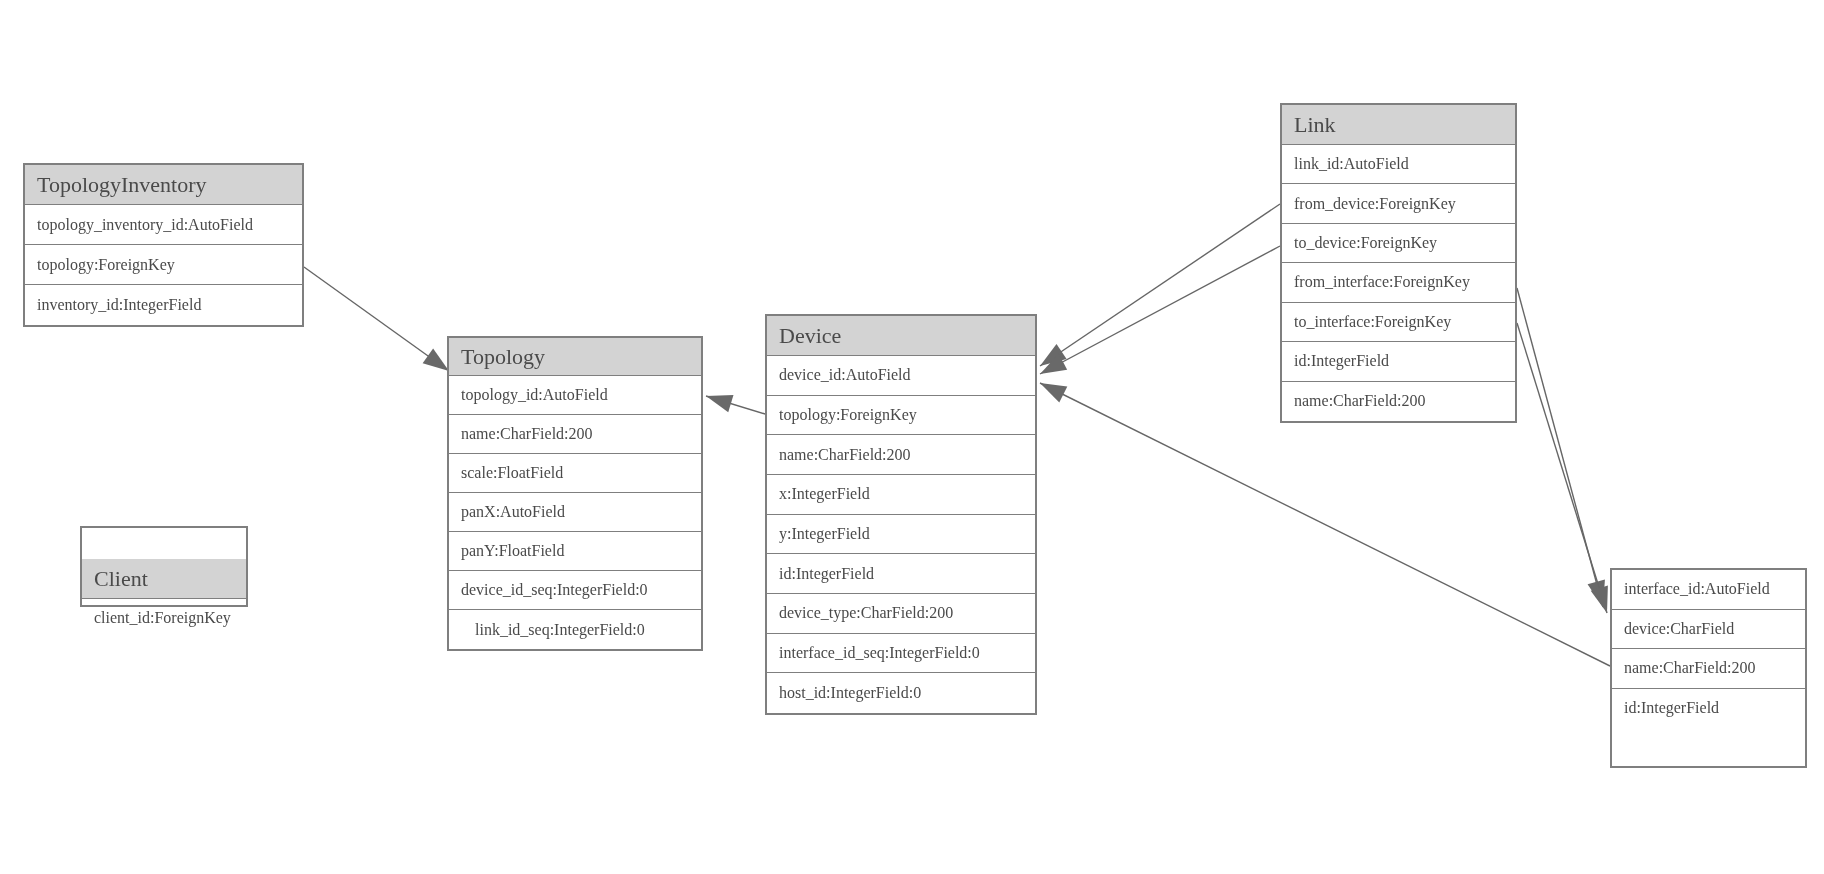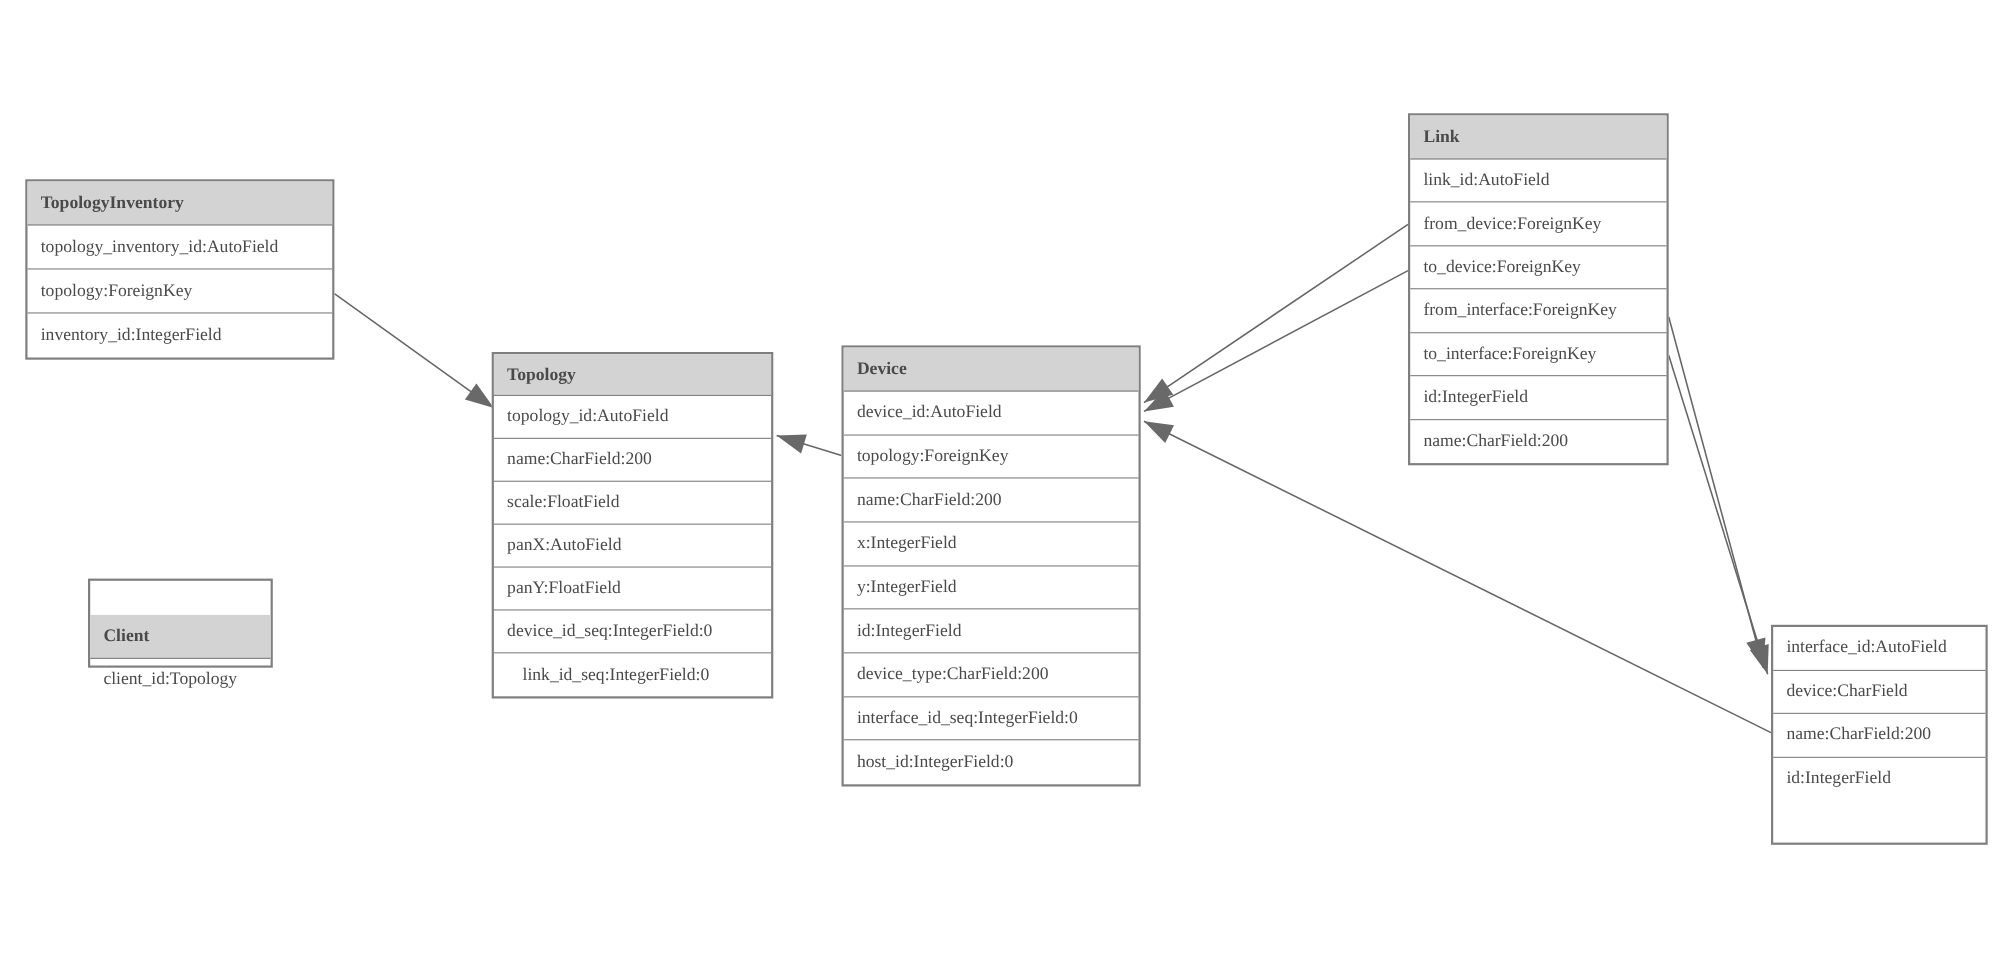--- a/index.html
+++ b/index.html
@@ -29,24 +29,23 @@
     border: 2px solid #7f7f7f;
     color: #4a4a4a;
   }
   .entity-header {
     box-sizing: border-box;
     display: flex;
     align-items: center;
     padding-left: 12px;
     background: #d3d3d3;
     border-bottom: 1px solid #7f7f7f;
-    font-size: 16px;
+    font-size: 22px;
     white-space: nowrap;
     overflow: hidden;
-    font-weight: bold;
   }
   .entity-field {
     box-sizing: border-box;
     display: flex;
     align-items: center;
     padding-left: 12px;
     border-bottom: 1px solid #7f7f7f;
     font-size: 16px;
     white-space: nowrap;
     overflow: hidden;
@@ -75,33 +74,33 @@
         <line x1="1517" y1="323" x2="1607" y2="613" stroke="#666666" stroke-width="1.4" marker-end="url(#arrow)"></line>
       </g>
   </svg>
 
 <div class="entity" style="left: 23px; top: 163px; width: 281px; height: 164px; border-color: rgb(127, 127, 127); color: rgb(74, 74, 74);">
       <div class="entity-header" style="height: 40px; background: rgb(211, 211, 211); border-bottom-color: rgb(127, 127, 127);">TopologyInventory</div>
       <div class="entity-field" style="height: 40px; border-bottom-color: rgb(127, 127, 127);">topology_inventory_id:AutoField</div>
       <div class="entity-field" style="height: 40px; border-bottom-color: rgb(127, 127, 127);">topology:ForeignKey</div>
       <div class="entity-field" style="height: 40px; border-bottom-color: rgb(127, 127, 127);">inventory_id:IntegerField</div>
     </div>
-    <div class="entity" style="left: 447px; top: 320px; width: 256px; height: 315px; border-color: rgb(127, 127, 127); color: rgb(74, 74, 74);">
+    <div class="entity" style="left: 447px; top: 336px; width: 256px; height: 315px; border-color: rgb(127, 127, 127); color: rgb(74, 74, 74);">
       <div class="entity-header" style="height: 38px; background: rgb(211, 211, 211); border-bottom-color: rgb(127, 127, 127);">Topology</div>
       <div class="entity-field" style="height: 39px; border-bottom-color: rgb(127, 127, 127);">topology_id:AutoField</div>
       <div class="entity-field" style="height: 39px; border-bottom-color: rgb(127, 127, 127);">name:CharField:200</div>
       <div class="entity-field" style="height: 39px; border-bottom-color: rgb(127, 127, 127);">scale:FloatField</div>
       <div class="entity-field" style="height: 39px; border-bottom-color: rgb(127, 127, 127);">panX:AutoField</div>
       <div class="entity-field" style="height: 39px; border-bottom-color: rgb(127, 127, 127);">panY:FloatField</div>
       <div class="entity-field" style="height: 39px; border-bottom-color: rgb(127, 127, 127);">device_id_seq:IntegerField:0</div>
       <div class="entity-field" style="height: 39px; border-bottom-color: rgb(127, 127, 127); padding-left: 26px;">link_id_seq:IntegerField:0</div>
     </div>
     <div class="entity" style="left: 80px; top: 526px; width: 168px; height: 81px; border-color: rgb(127, 127, 127); color: rgb(74, 74, 74);">
       <div class="entity-header" style="height: 40px; background: rgb(211, 211, 211); border-bottom-color: rgb(127, 127, 127); margin-top: 31px;">Client</div>
-      <div class="entity-field" style="height: 37px; border-bottom-color: rgb(127, 127, 127);">client_id:Topology</div>
+      <div class="entity-field" style="height: 37px; border-bottom-color: rgb(127, 127, 127);">client_id:ForeignKey</div>
     </div>
     <div class="entity" style="left: 765px; top: 314px; width: 272px; height: 401px; border-color: rgb(127, 127, 127); color: rgb(74, 74, 74);">
       <div class="entity-header" style="height: 40px; background: rgb(211, 211, 211); border-bottom-color: rgb(127, 127, 127);">Device</div>
       <div class="entity-field" style="height: 39.6667px; border-bottom-color: rgb(127, 127, 127);">device_id:AutoField</div>
       <div class="entity-field" style="height: 39.6667px; border-bottom-color: rgb(127, 127, 127);">topology:ForeignKey</div>
       <div class="entity-field" style="height: 39.6667px; border-bottom-color: rgb(127, 127, 127);">name:CharField:200</div>
       <div class="entity-field" style="height: 39.6667px; border-bottom-color: rgb(127, 127, 127);">x:IntegerField</div>
       <div class="entity-field" style="height: 39.6667px; border-bottom-color: rgb(127, 127, 127);">y:IntegerField</div>
       <div class="entity-field" style="height: 39.6667px; border-bottom-color: rgb(127, 127, 127);">id:IntegerField</div>
       <div class="entity-field" style="height: 39.6667px; border-bottom-color: rgb(127, 127, 127);">device_type:CharField:200</div>

